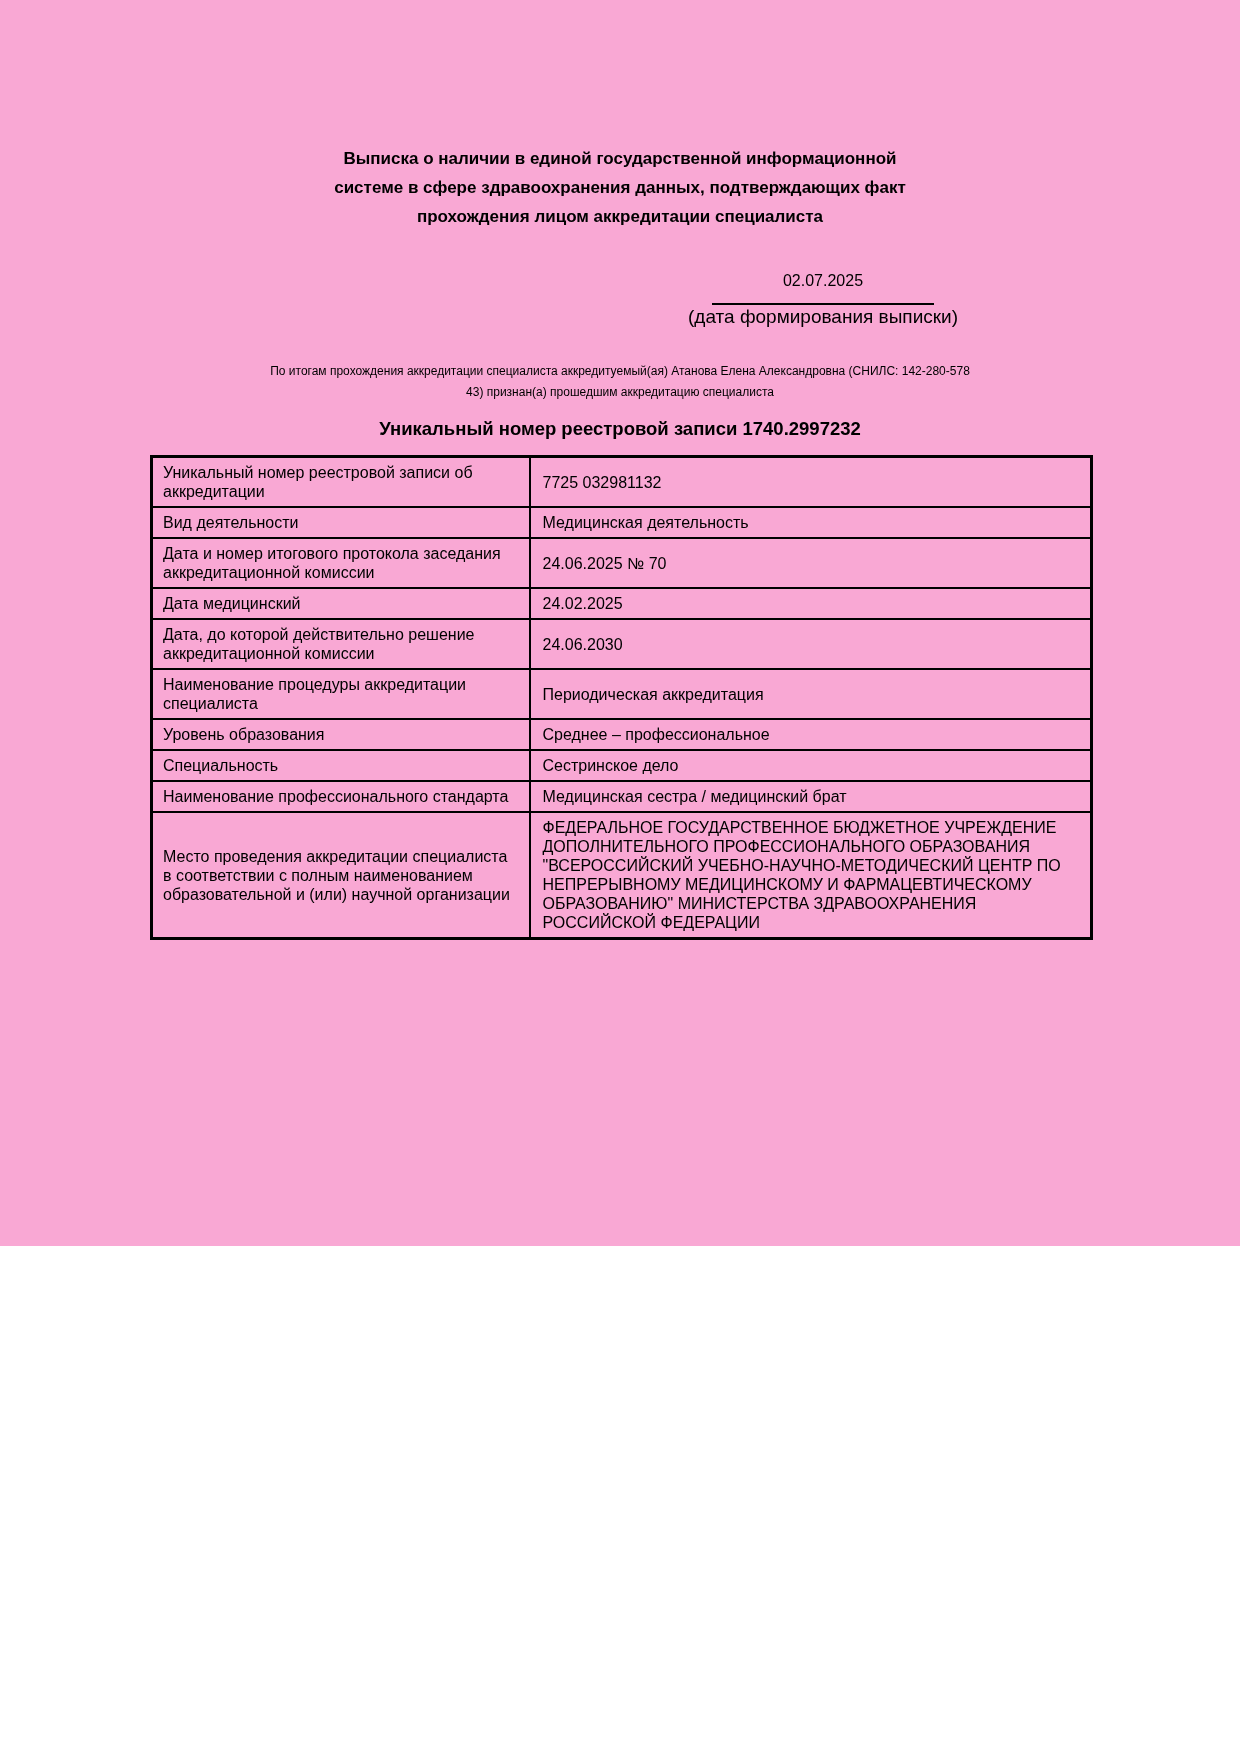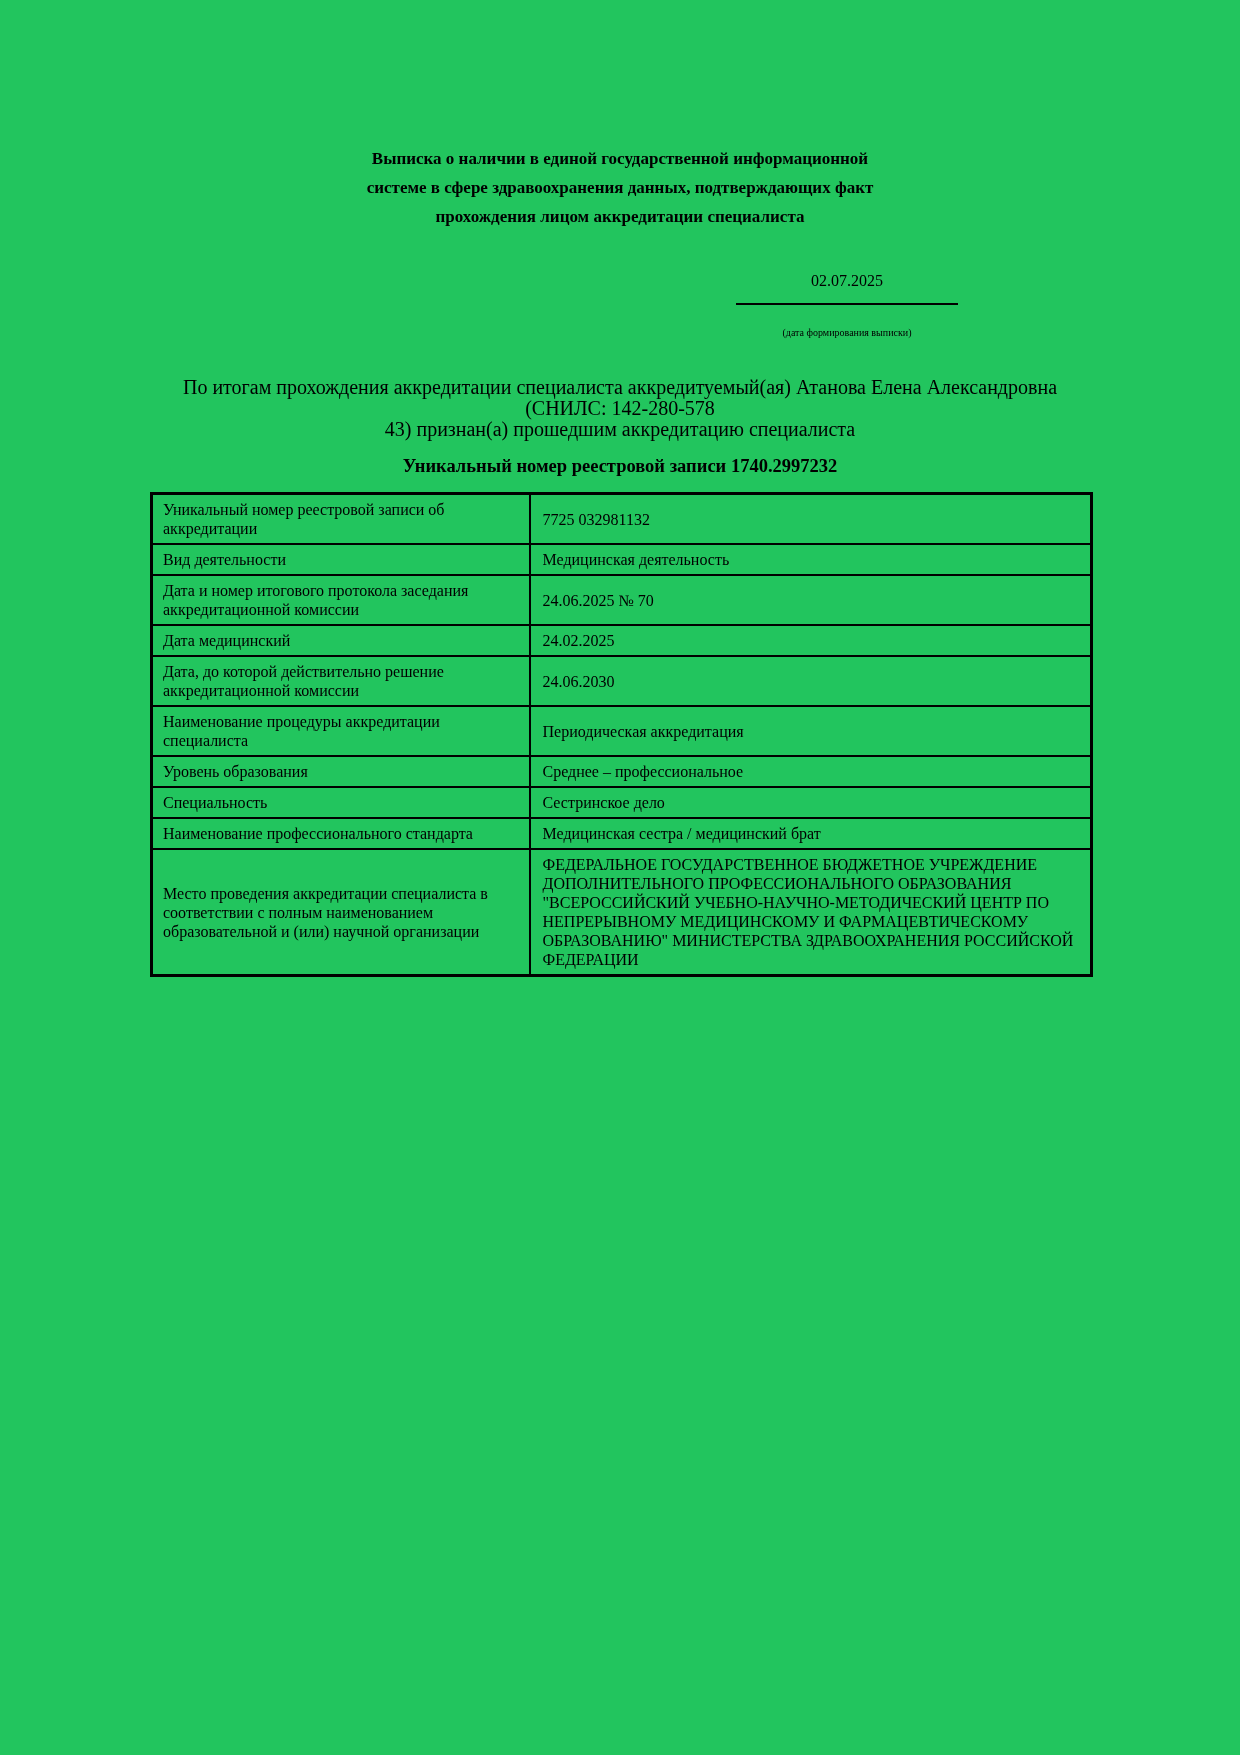--- a/index.html
+++ b/index.html
@@ -5,26 +5,25 @@
   html, body {
     margin: 0;
     padding: 0;
     background: #ffffff;
     color: #000000;
     font-family: "Liberation Sans", sans-serif;
   }
   .page {
     position: relative;
     width: 1240px;
-    height: 1755px;
-    background: #22c55e;
+    height: 1246px;
+    background: #f9a8d4;
     box-sizing: border-box;
     padding-top: 144px;
     overflow: hidden;
-    font-family: Liberation Serif, serif;
   }
   .content {
     width: 940px;
     margin-left: 150px;
   }
   
   .doc-title {
     text-align: center;
     font-weight: bold;
     font-size: 17px;
@@ -44,28 +43,28 @@
   }
   .date-underline {
     display: inline-block;
     min-width: 222px;
     border-bottom: 2px solid #000000;
     padding-bottom: 12px;
     text-align: center;
   }
   .date-caption {
     white-space: nowrap;
-    margin-top: 18px;
-    font-size: 10px;
+    margin-top: 2px;
+    font-size: 19px;
   }
   
   .statement {
     margin-top: 34px;
     text-align: center;
-    font-size: 20px;
+    font-size: 12px;
     line-height: 21px;
   }
   
   .section-header {
     margin-top: 32px;
     text-align: center;
     font-size: 16.5px;
     line-height: 21px;
   }
   .section-header span {

